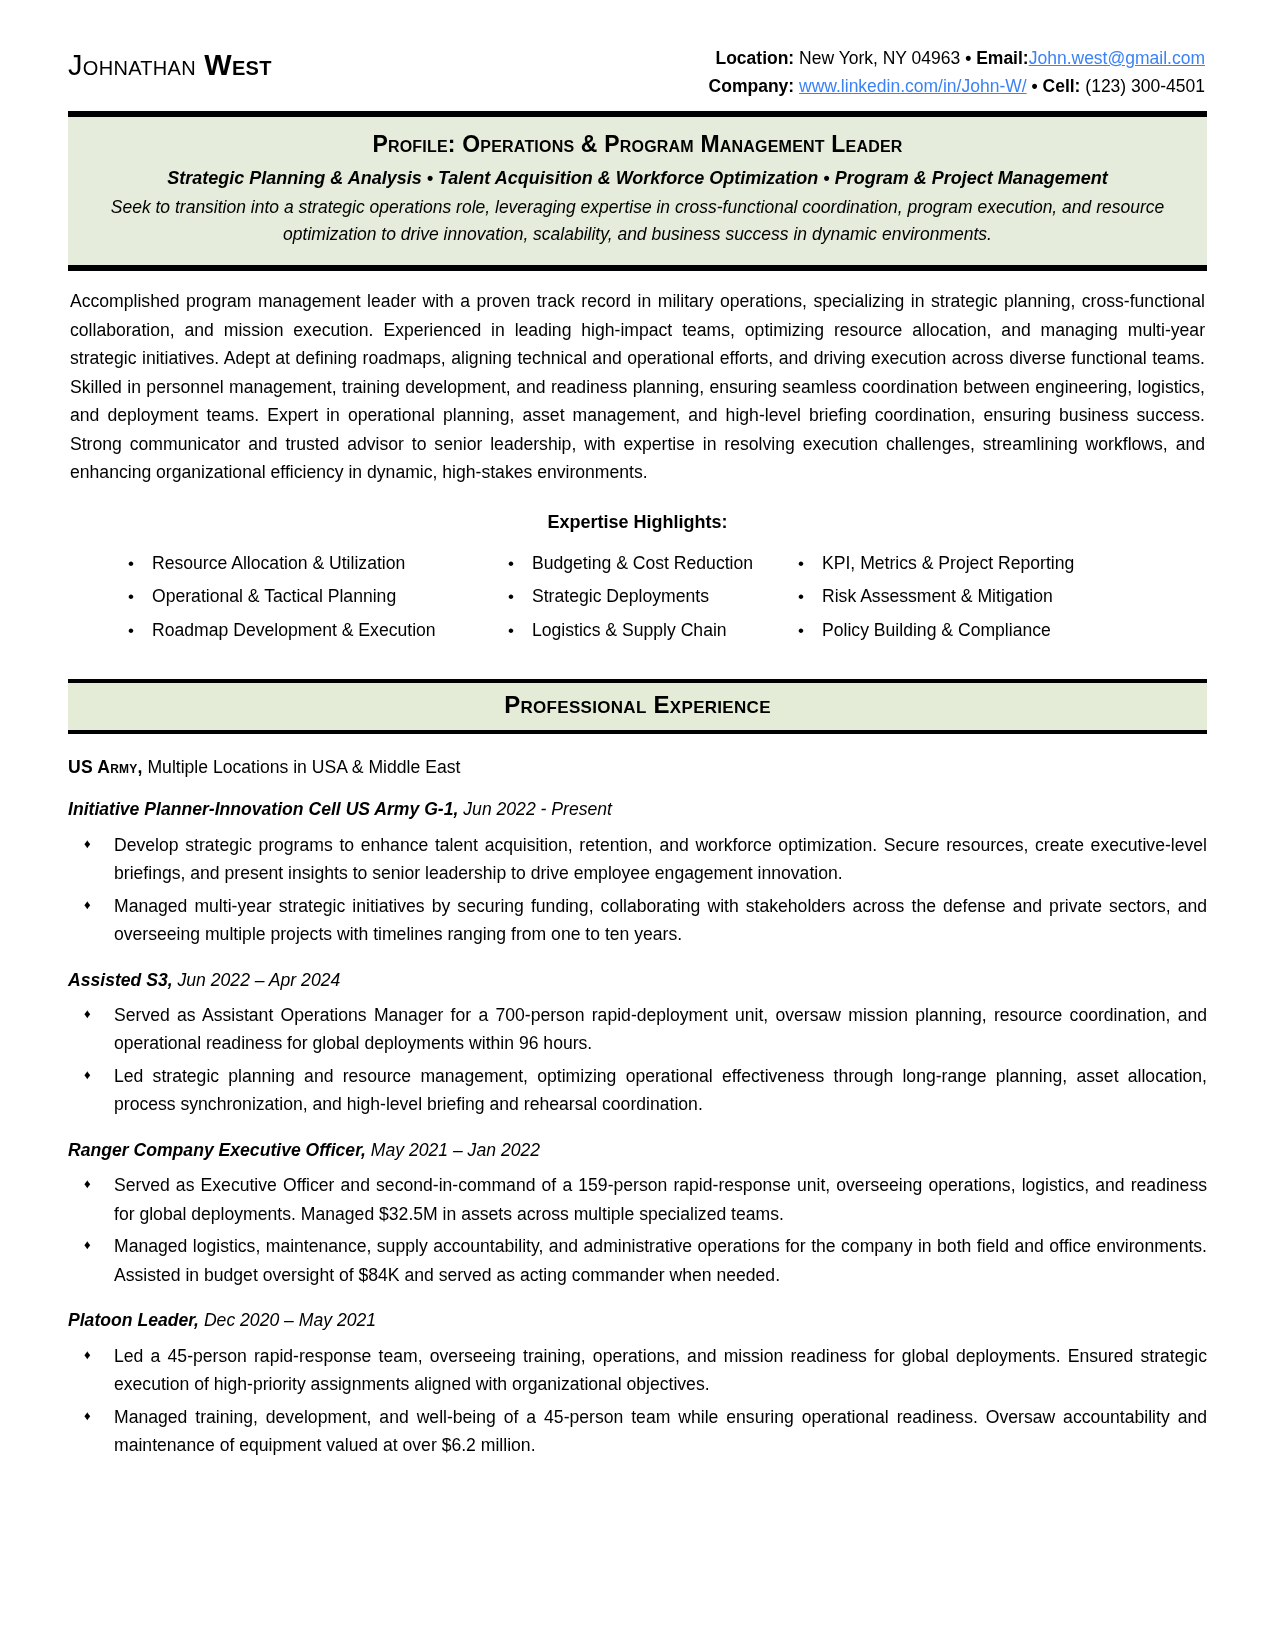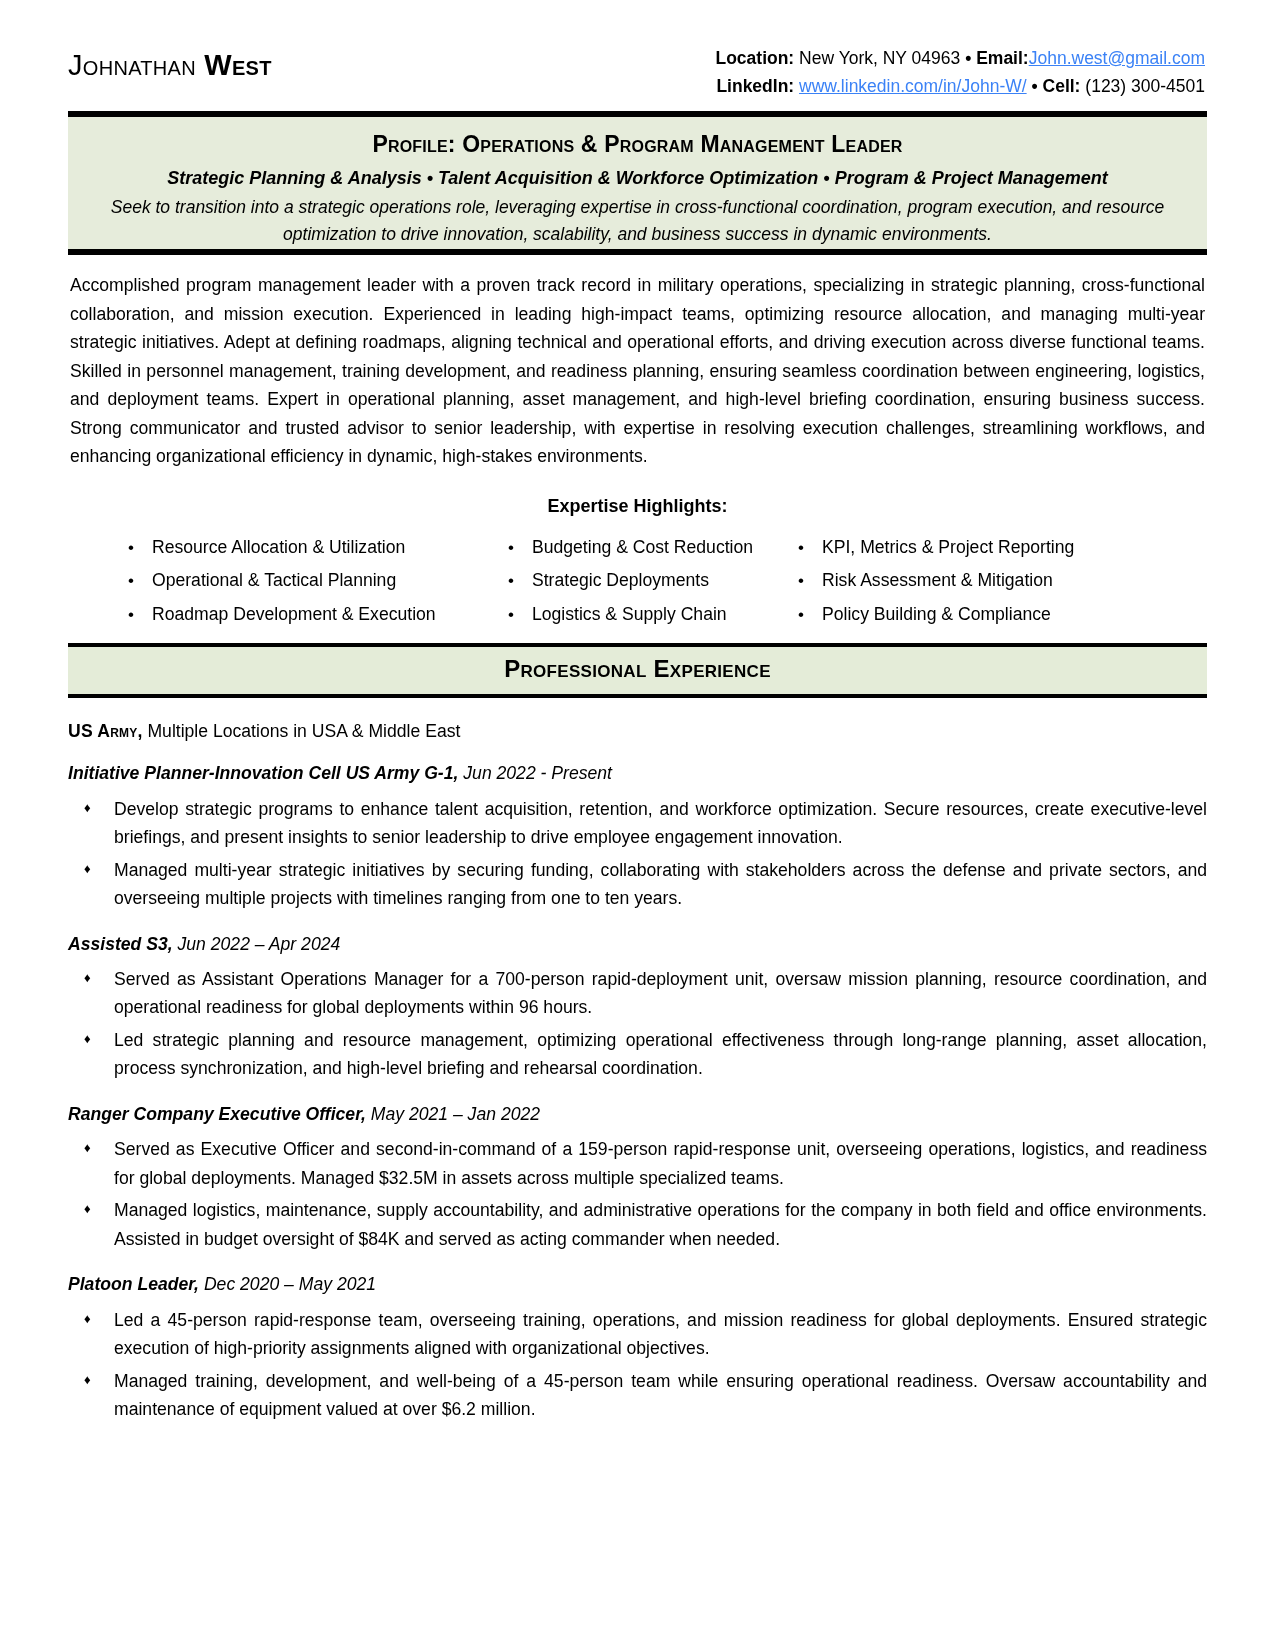--- a/index.html
+++ b/index.html
@@ -50,21 +50,21 @@
     text-decoration: underline;
   }
   .contact .sep { font-weight: 700; }
 
   
   .profile-band {
     background: #e6ecdb;
     border-top: 6px solid #000;
     border-bottom: 6px solid #000;
     text-align: center;
-    padding: 12px 24px 0 24px;
+    padding: 12px 24px 16px 24px;
   }
   .profile-title {
     font-size: 23px;
     font-weight: 700;
     font-variant: small-caps;
     letter-spacing: 0.2px;
     line-height: 1.35;
     margin-bottom: 5px;
   }
   .profile-sub {
@@ -119,21 +119,21 @@
     line-height: 1.05;
   }
 
   
   .section-band {
     background: #e4ecd8;
     border-top: 4px solid #000;
     border-bottom: 4px solid #000;
     text-align: center;
     padding: 9px 0 11px 0;
-    margin-top: 4px;
+    margin-top: 24px;
   }
   .section-band-title {
     font-size: 24px;
     font-weight: 700;
     font-variant: small-caps;
     letter-spacing: 0.3px;
     line-height: 1.1;
   }
 
   
@@ -186,21 +186,21 @@
       <span class="last">West</span>
     </div>
     <div class="contact">
       <div>
         <span class="lbl">Location:</span>
         <span>New York, NY 04963</span>
         <span class="sep">•</span>
         <span class="lbl">Email:</span><span class="lnk">John.west@gmail.com</span>
       </div>
       <div>
-        <span class="lbl">LinkedIn:</span>
+        <span class="lbl">Company:</span>
         <span class="lnk">www.linkedin.com/in/John-W/</span>
         <span class="sep">•</span>
         <span class="lbl">Cell:</span>
         <span>(123) 300-4501</span>
       </div>
     </div>
   </div>
 
   <div class="profile-band">
     <div class="profile-title">Profile: Operations &amp; Program Management Leader</div>

